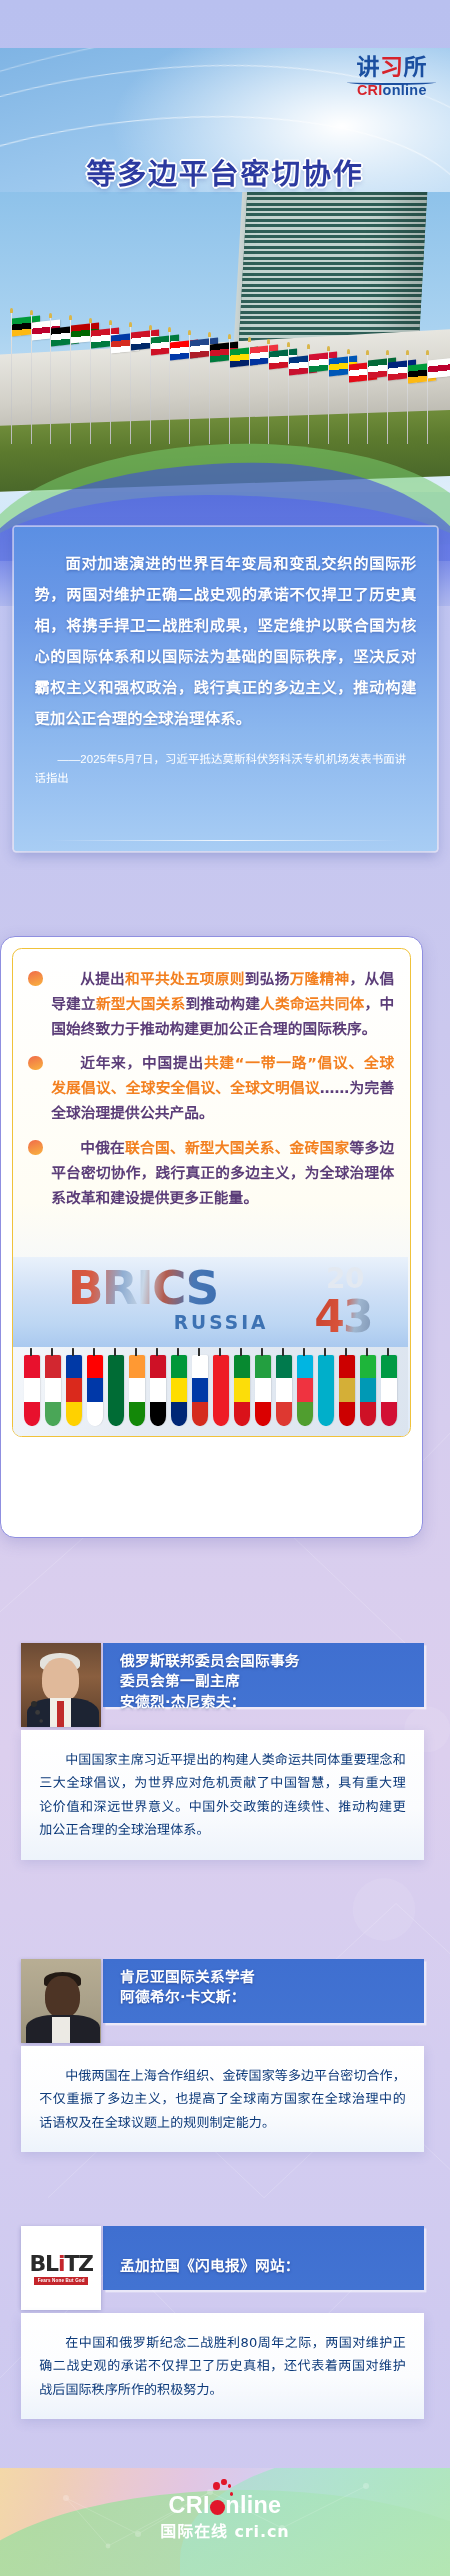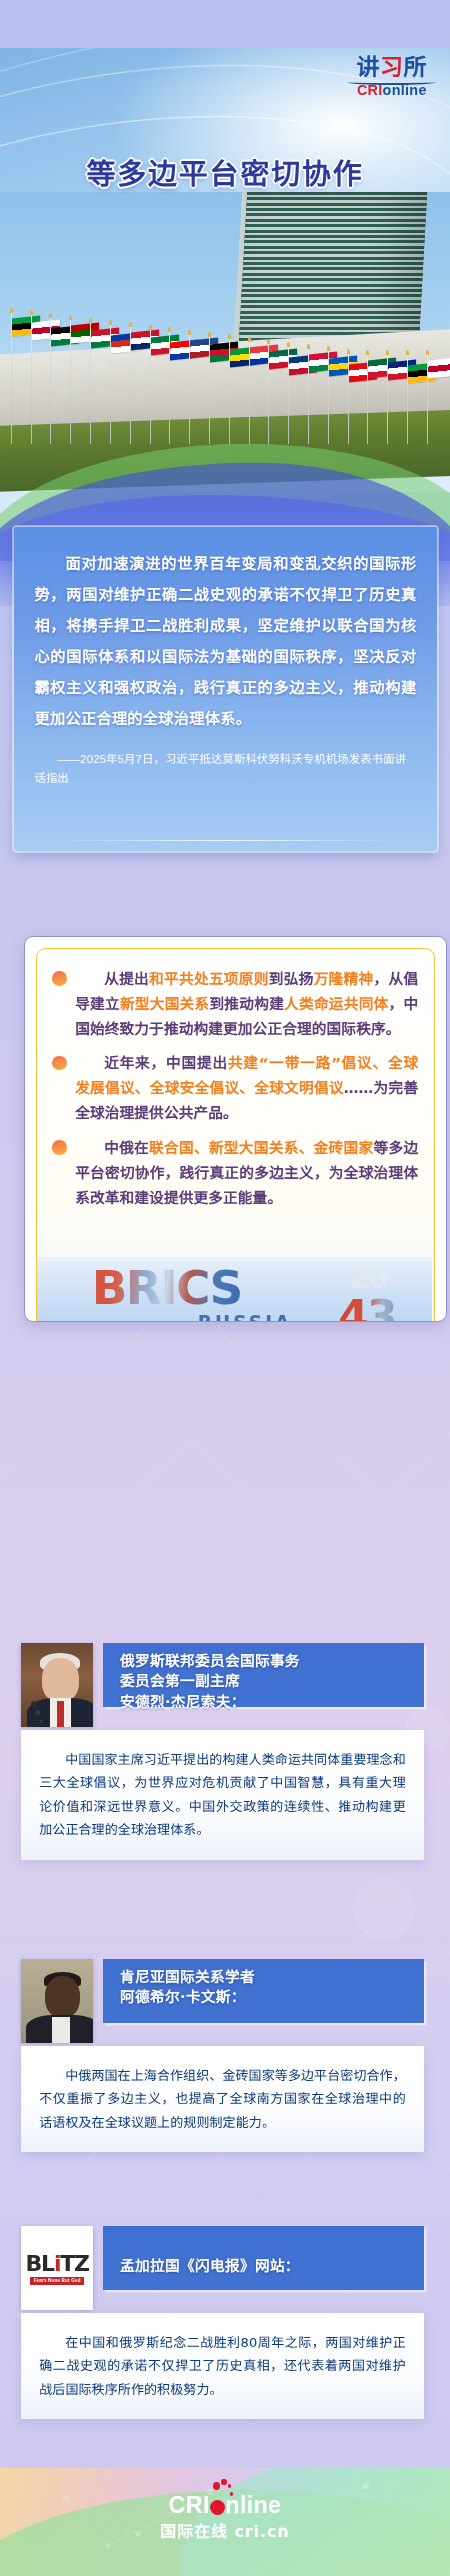--- a/index.html
+++ b/index.html
@@ -176,24 +176,24 @@
     margin-top:15.6px; font-size:11.4px; line-height:18.6px; color:#ffffff;
     text-indent:23px; font-weight:normal; letter-spacing:0.1px;
   }
   .quote-rule {
     position:absolute; left:36px; bottom:9.6px; width:351px; height:1.2px;
     background:linear-gradient(90deg,rgba(255,255,255,0),rgba(255,255,255,.85),rgba(255,255,255,0));
   }
 
   
   .bullet-outer {
-    position:absolute; left:24px; top:936px; width:423px; height:386px;
+    position:absolute; left:0; top:936px; width:423px; height:602px;
     background:#ffffff;
     border:1.8px solid #8f8fe0;
-    border-radius:9px;
+    border-radius:15px;
     box-shadow:0 4.8px 14.4px rgba(80,80,170,.22);
     overflow:hidden;
   }
   .bullet-inner {
     position:absolute; left:10.8px; top:10.8px; width:399px; height:489px;
     border:1.8px solid #f0c23a;
     border-radius:9.6px;
     background:linear-gradient(180deg,#ffffff 0%,#fffdf4 52%,#f2f6fb 72%,#dfeaf8 100%);
     overflow:hidden;
   }
@@ -274,21 +274,21 @@
   .sp-name {
     padding:8.4px 0 0 17px;
     font-size:14.7px; line-height:20.4px; font-weight:bold; color:#fff;
     letter-spacing:0.3px;
     font-family:"DejaVu Sans","Liberation Sans",sans-serif;
     text-shadow:0 1.2px 2.4px rgba(20,40,110,.5);
   }
   .sp-name.pad2 { }
   .sp-name.pad3 { padding-top:30px; }
   .sp-photo {
-    position:absolute; left:7.2px; top:3.6px; width:72px; height:84px;
+    position:absolute; left:7.2px; top:3.6px; width:80px; height:84px;
     overflow:hidden; background:#cfcfcf;
     box-shadow:0 1.2px 4.2px rgba(40,50,120,.3);
   }
   .sp-body {
     position:relative; margin:0 13.2px 0 7.2px;
     background:linear-gradient(180deg,#ffffff 0%,#fbfcfe 60%,#edf3fb 100%);
     padding:18px 18px 18px 18px;
     box-shadow:0 3.6px 10.8px rgba(70,80,160,.16);
   }
   .sp-text {

